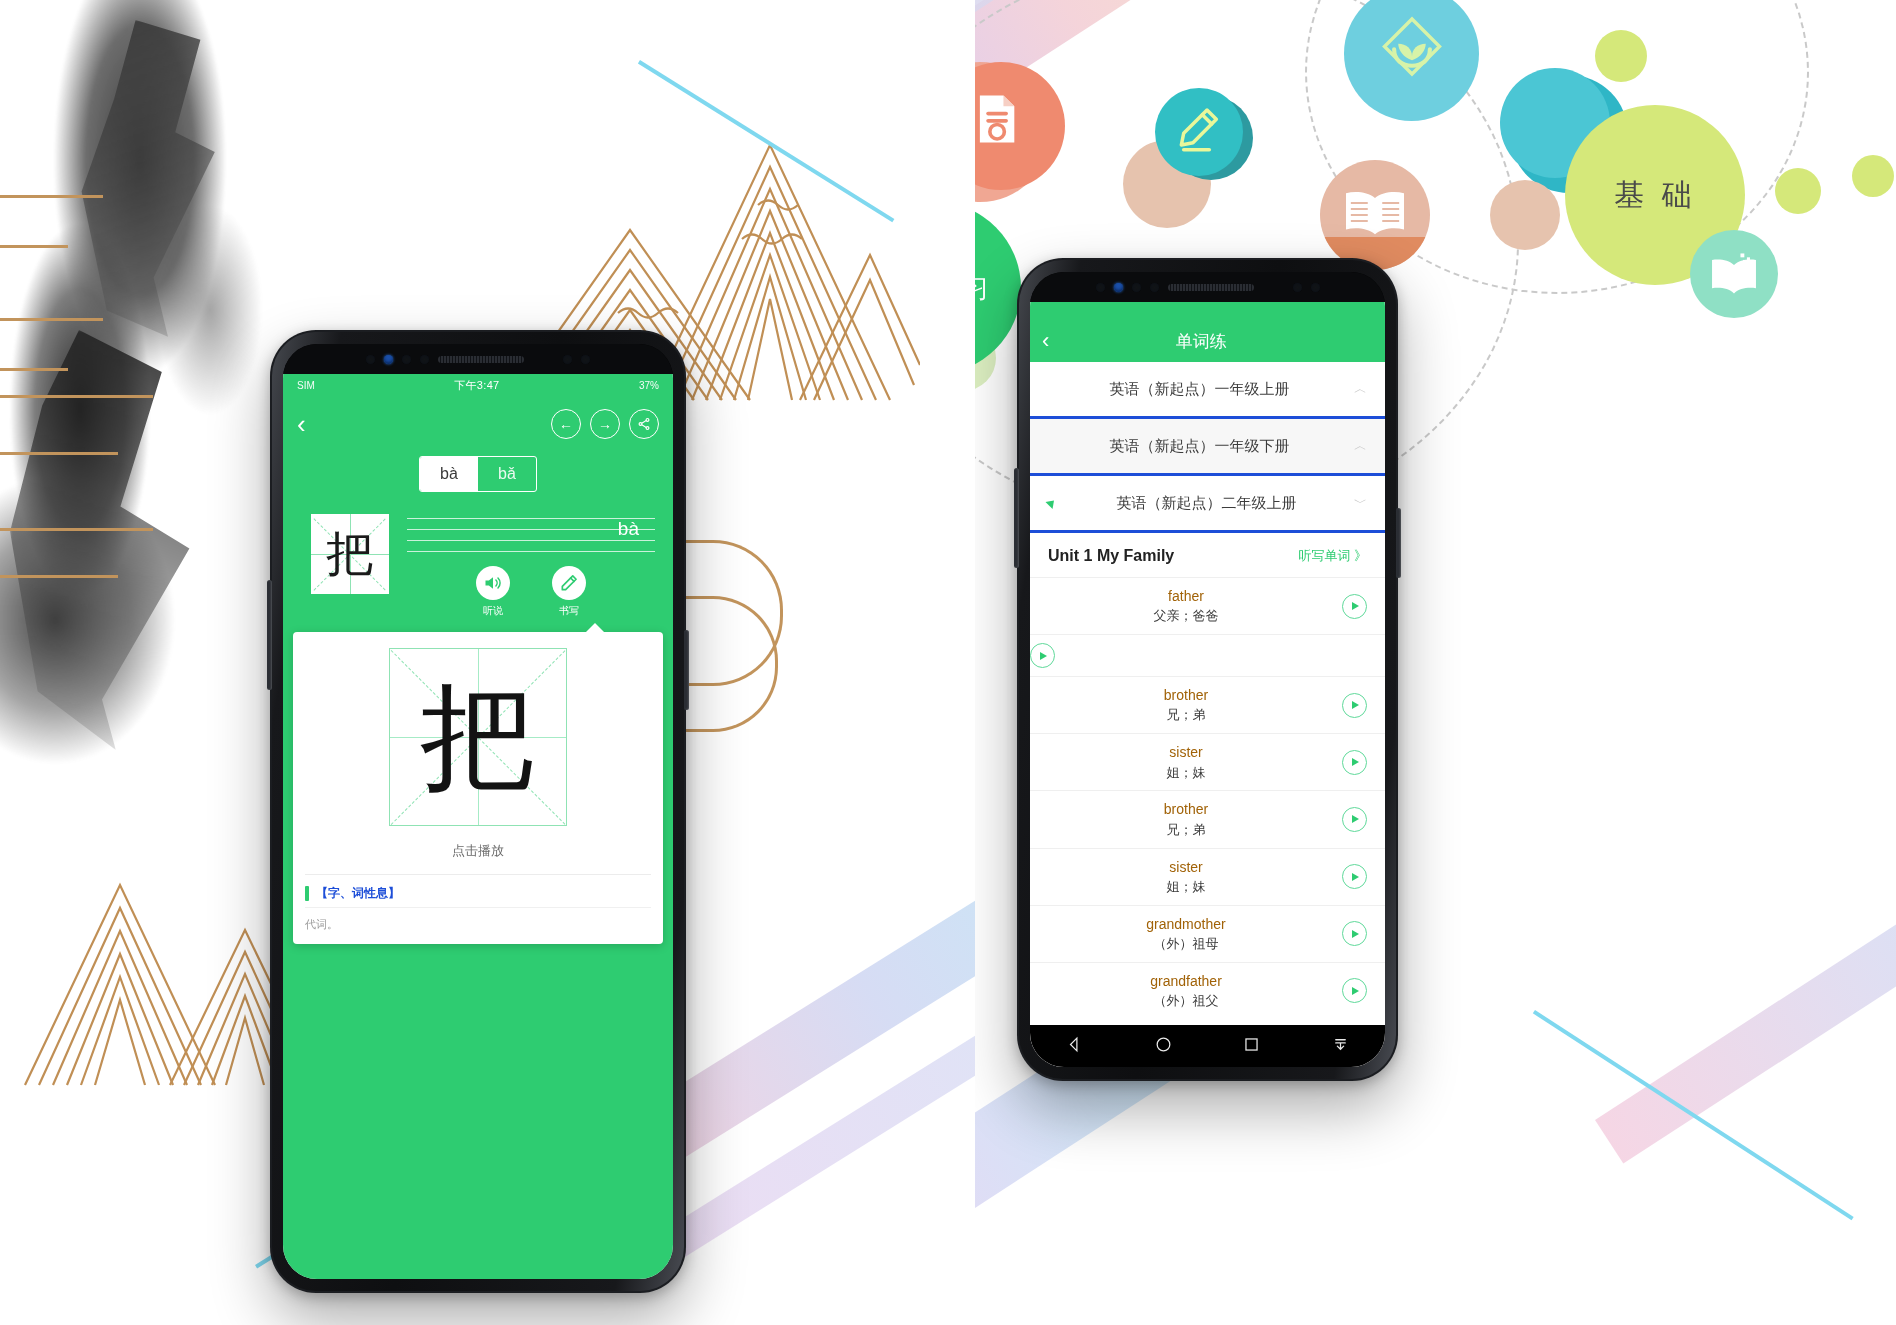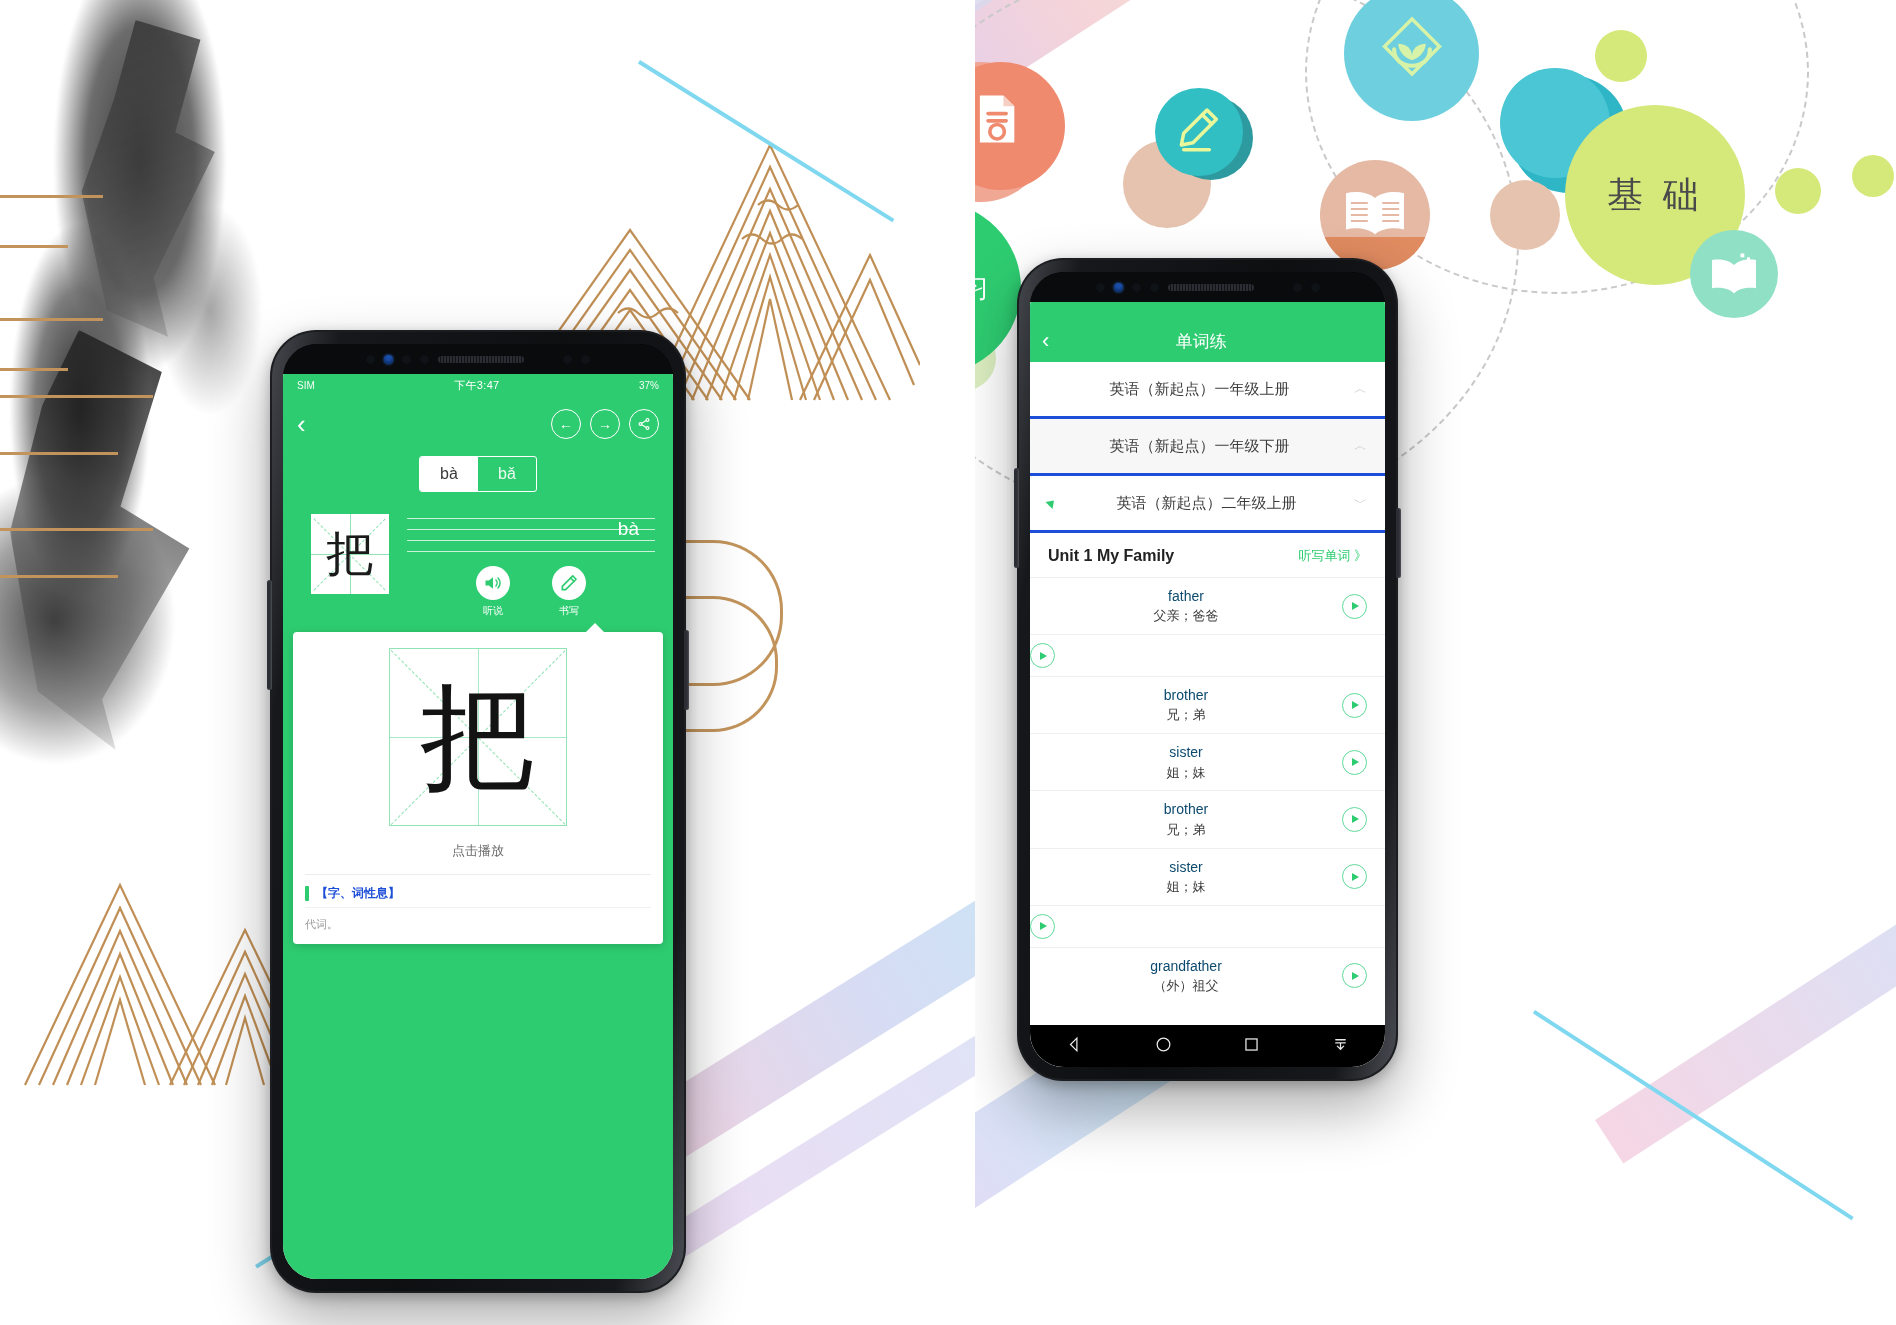--- a/index.html
+++ b/index.html
@@ -130,21 +130,21 @@
   .accord.alt{background:#f7f7f7;}
   .accord .mark{width:0;height:0;border-left:7px solid #2ecc71;border-top:5px solid transparent;
     border-bottom:5px solid transparent;margin-right:7px;transform:rotate(-45deg);}
   .accord .lb{flex:1;text-align:center;}
   .accord .ch{color:#c8c8c8;font-size:13px;width:16px;text-align:right;}
   .unit{display:flex;align-items:center;padding:14px 18px 12px;}
   .unit .n{font-size:16px;font-weight:bold;color:#222;flex:1;}
   .unit .a{font-size:13px;color:#2ecc71;}
   .wrow{display:flex;align-items:center;padding:8px 18px 8px 0;border-top:1px solid #efefef;}
   .wrow .tx{flex:1;text-align:center;}
-  .wrow .en{font-size:14px;color:#0c4a6e;line-height:1.45;}
+  .wrow .en{font-size:14px;color:#a16207;line-height:1.45;}
   .wrow .cn{font-size:13px;color:#3a3a3a;line-height:1.45;}
   .wrow .pl{width:23px;height:23px;border-radius:50%;border:1.5px solid #5fd99a;
     display:flex;align-items:center;justify-content:center;flex:none;}
   .wrow .pl i{width:0;height:0;border-left:7px solid #2ecc71;border-top:4.5px solid transparent;
     border-bottom:4.5px solid transparent;margin-left:2px;}
   .Rnavbar{height:42px;background:#000;display:flex;align-items:center;justify-content:space-around;}
   .Rnavbar .ic{color:#e8e8e8;}
 </style>
 </head>
 <body>
@@ -374,21 +374,21 @@
           <path d="M12 14h14M12 19h14M12 24h14M12 29h14"></path>
             <path d="M38 14h14M38 19h14M38 24h14M38 29h14"></path>
         </g>
       </svg>
     </div>
     <div class="bub" style="left:535px;top:75px;width:118px;height:118px;background:#2fb6c6;"></div>
     <div class="bub" style="left:525px;top:68px;width:110px;height:110px;background:#4bc6d4;"></div>
     <div class="bub" style="left:620px;top:30px;width:52px;height:52px;background:#d5e87a;"></div>
     <div class="bub" style="left:515px;top:180px;width:70px;height:70px;background:#e6c3ae;"></div>
     <div class="bubtx" style="left:590px;top:105px;width:180px;height:180px;background:#d5e87a;
-                font-size:36px;color:#4a4a4a;letter-spacing:4px;
+                font-size:30px;color:#4a4a4a;letter-spacing:4px;
                 font-family:'DejaVu Serif','Liberation Serif',serif;">
       <span>基 础</span>
     </div>
     <div class="bub" style="left:800px;top:168px;width:46px;height:46px;background:#d5e87a;"></div>
     <div class="bub" style="left:715px;top:230px;width:88px;height:88px;background:#8fe0c5;">
       <svg viewBox="0 0 48 40" style="position:absolute;left:13px;top:22px;width:62px;height:52px;">
         <path d="M24 10c-4-4-11-5-17-4v22c6-1 13 0 17 4z" fill="#fff"></path>
         <path d="M24 10c4-4 11-5 17-4v22c-6-1-13 0-17 4z" fill="#fff"></path>
         <g fill="#fff">
             <rect x="29" y="1" width="3" height="3"></rect>
@@ -497,20 +497,24 @@
                 <div class="wrow">
                   <span class="tx">
                     <span class="en">sister</span><br>
                     <span class="cn">姐；妹</span>
                   </span>
                   <span class="pl">
                       <i></i>
                     </span>
                 </div>
                 <div class="wrow">
+                  <span class="tx">
+                    <span class="en">grandmother</span><br>
+                    <span class="cn">（外）祖母</span>
+                  </span>
                   <span class="pl">
                       <i></i>
                     </span>
                 </div>
                 <div class="wrow">
                   <span class="tx">
                     <span class="en">grandfather</span><br>
                     <span class="cn">（外）祖父</span>
                   </span>
                   <span class="pl">

